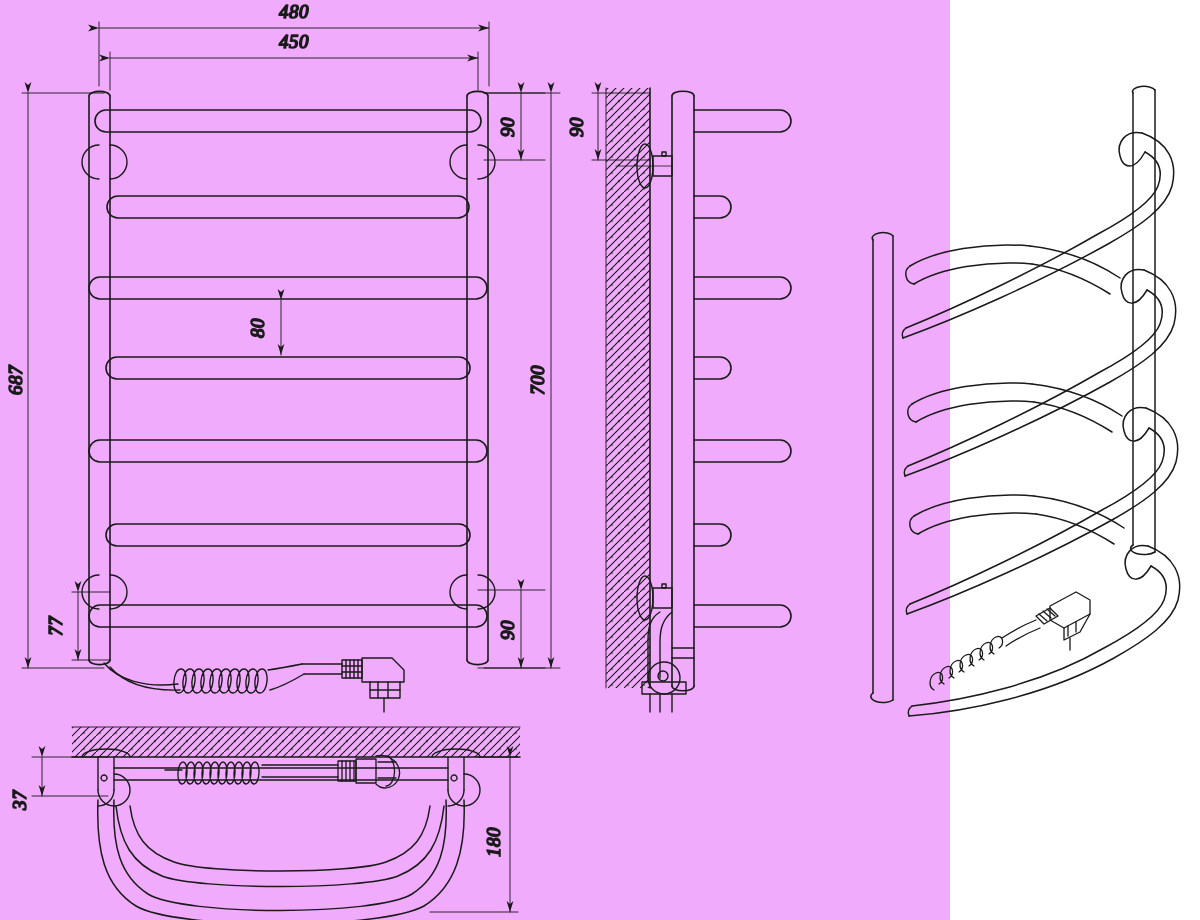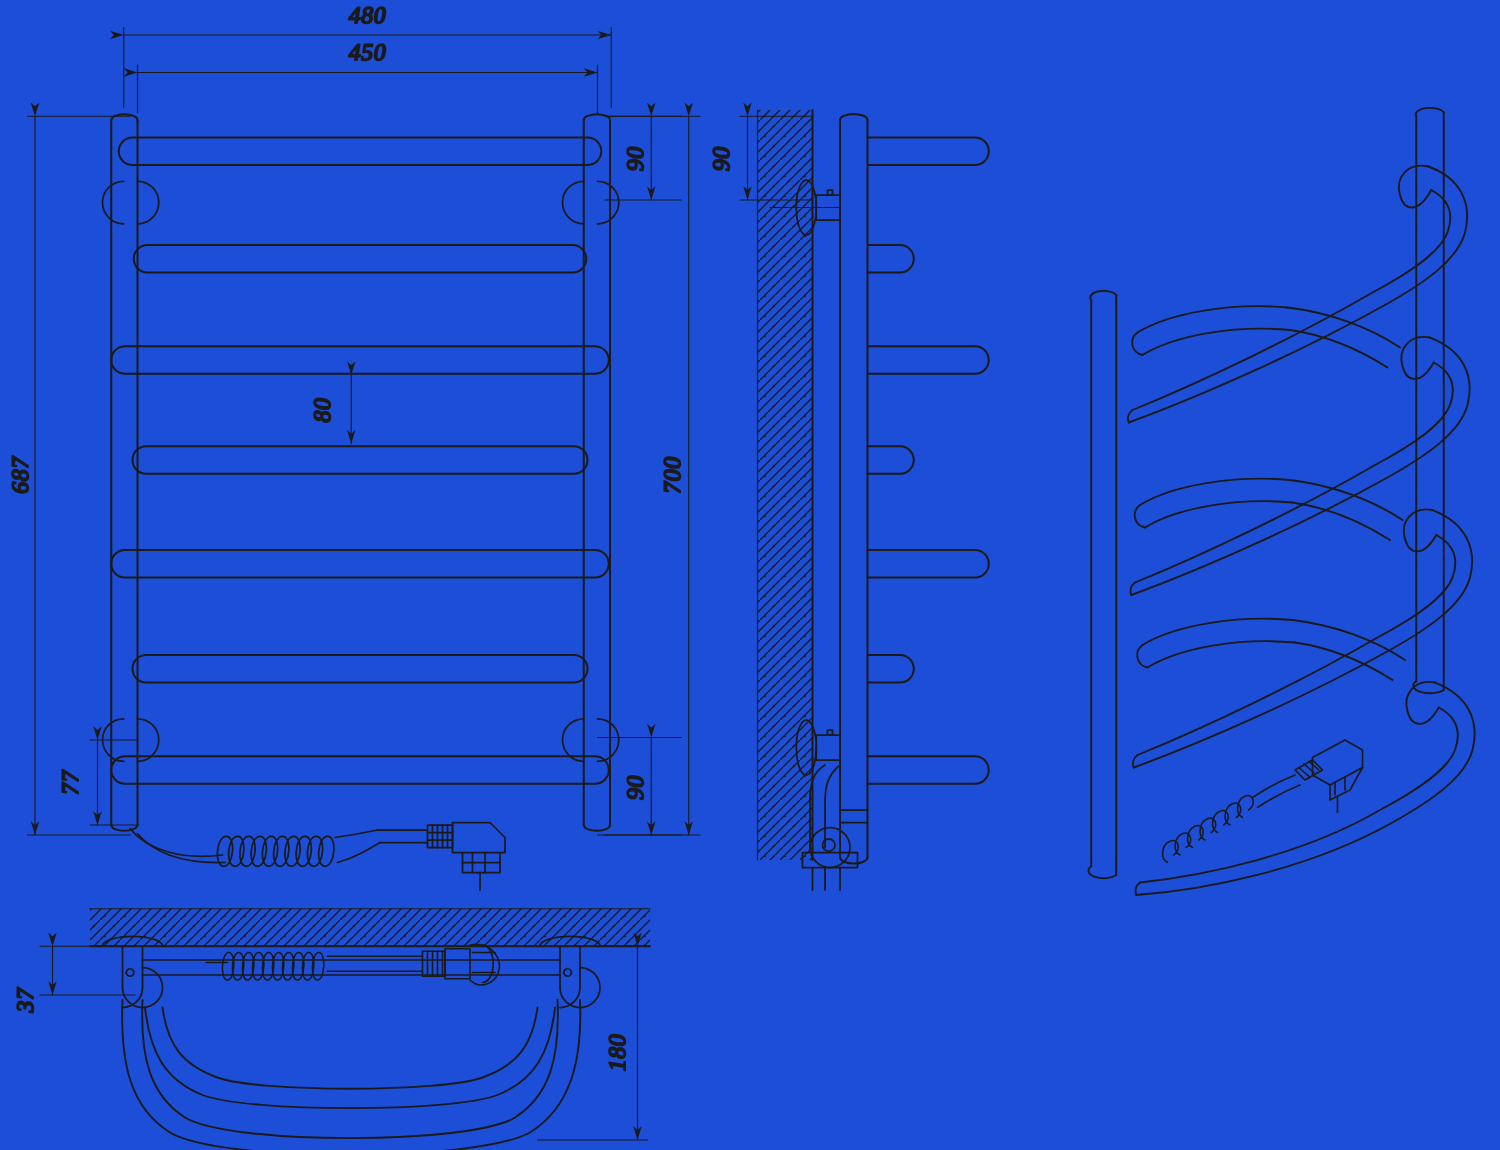--- a/index.html
+++ b/index.html
@@ -9,23 +9,23 @@
     background: #ffffff;
   }
   body {
     width: 1200px;
     height: 920px;
     font-family: "Liberation Sans", sans-serif;
     overflow: hidden;
   }
   #sheet {
     position: relative;
-    width: 1200px;
+    width: 950px;
     height: 920px;
-    background: #1d4ed8;
+    background: #f0abfc;
   }
   #drawing {
     position: absolute;
     top: 0;
     left: 0;
     width: 1200px;
     height: 920px;
   }
   .dim-text {
     font-family: "Liberation Serif", serif;

